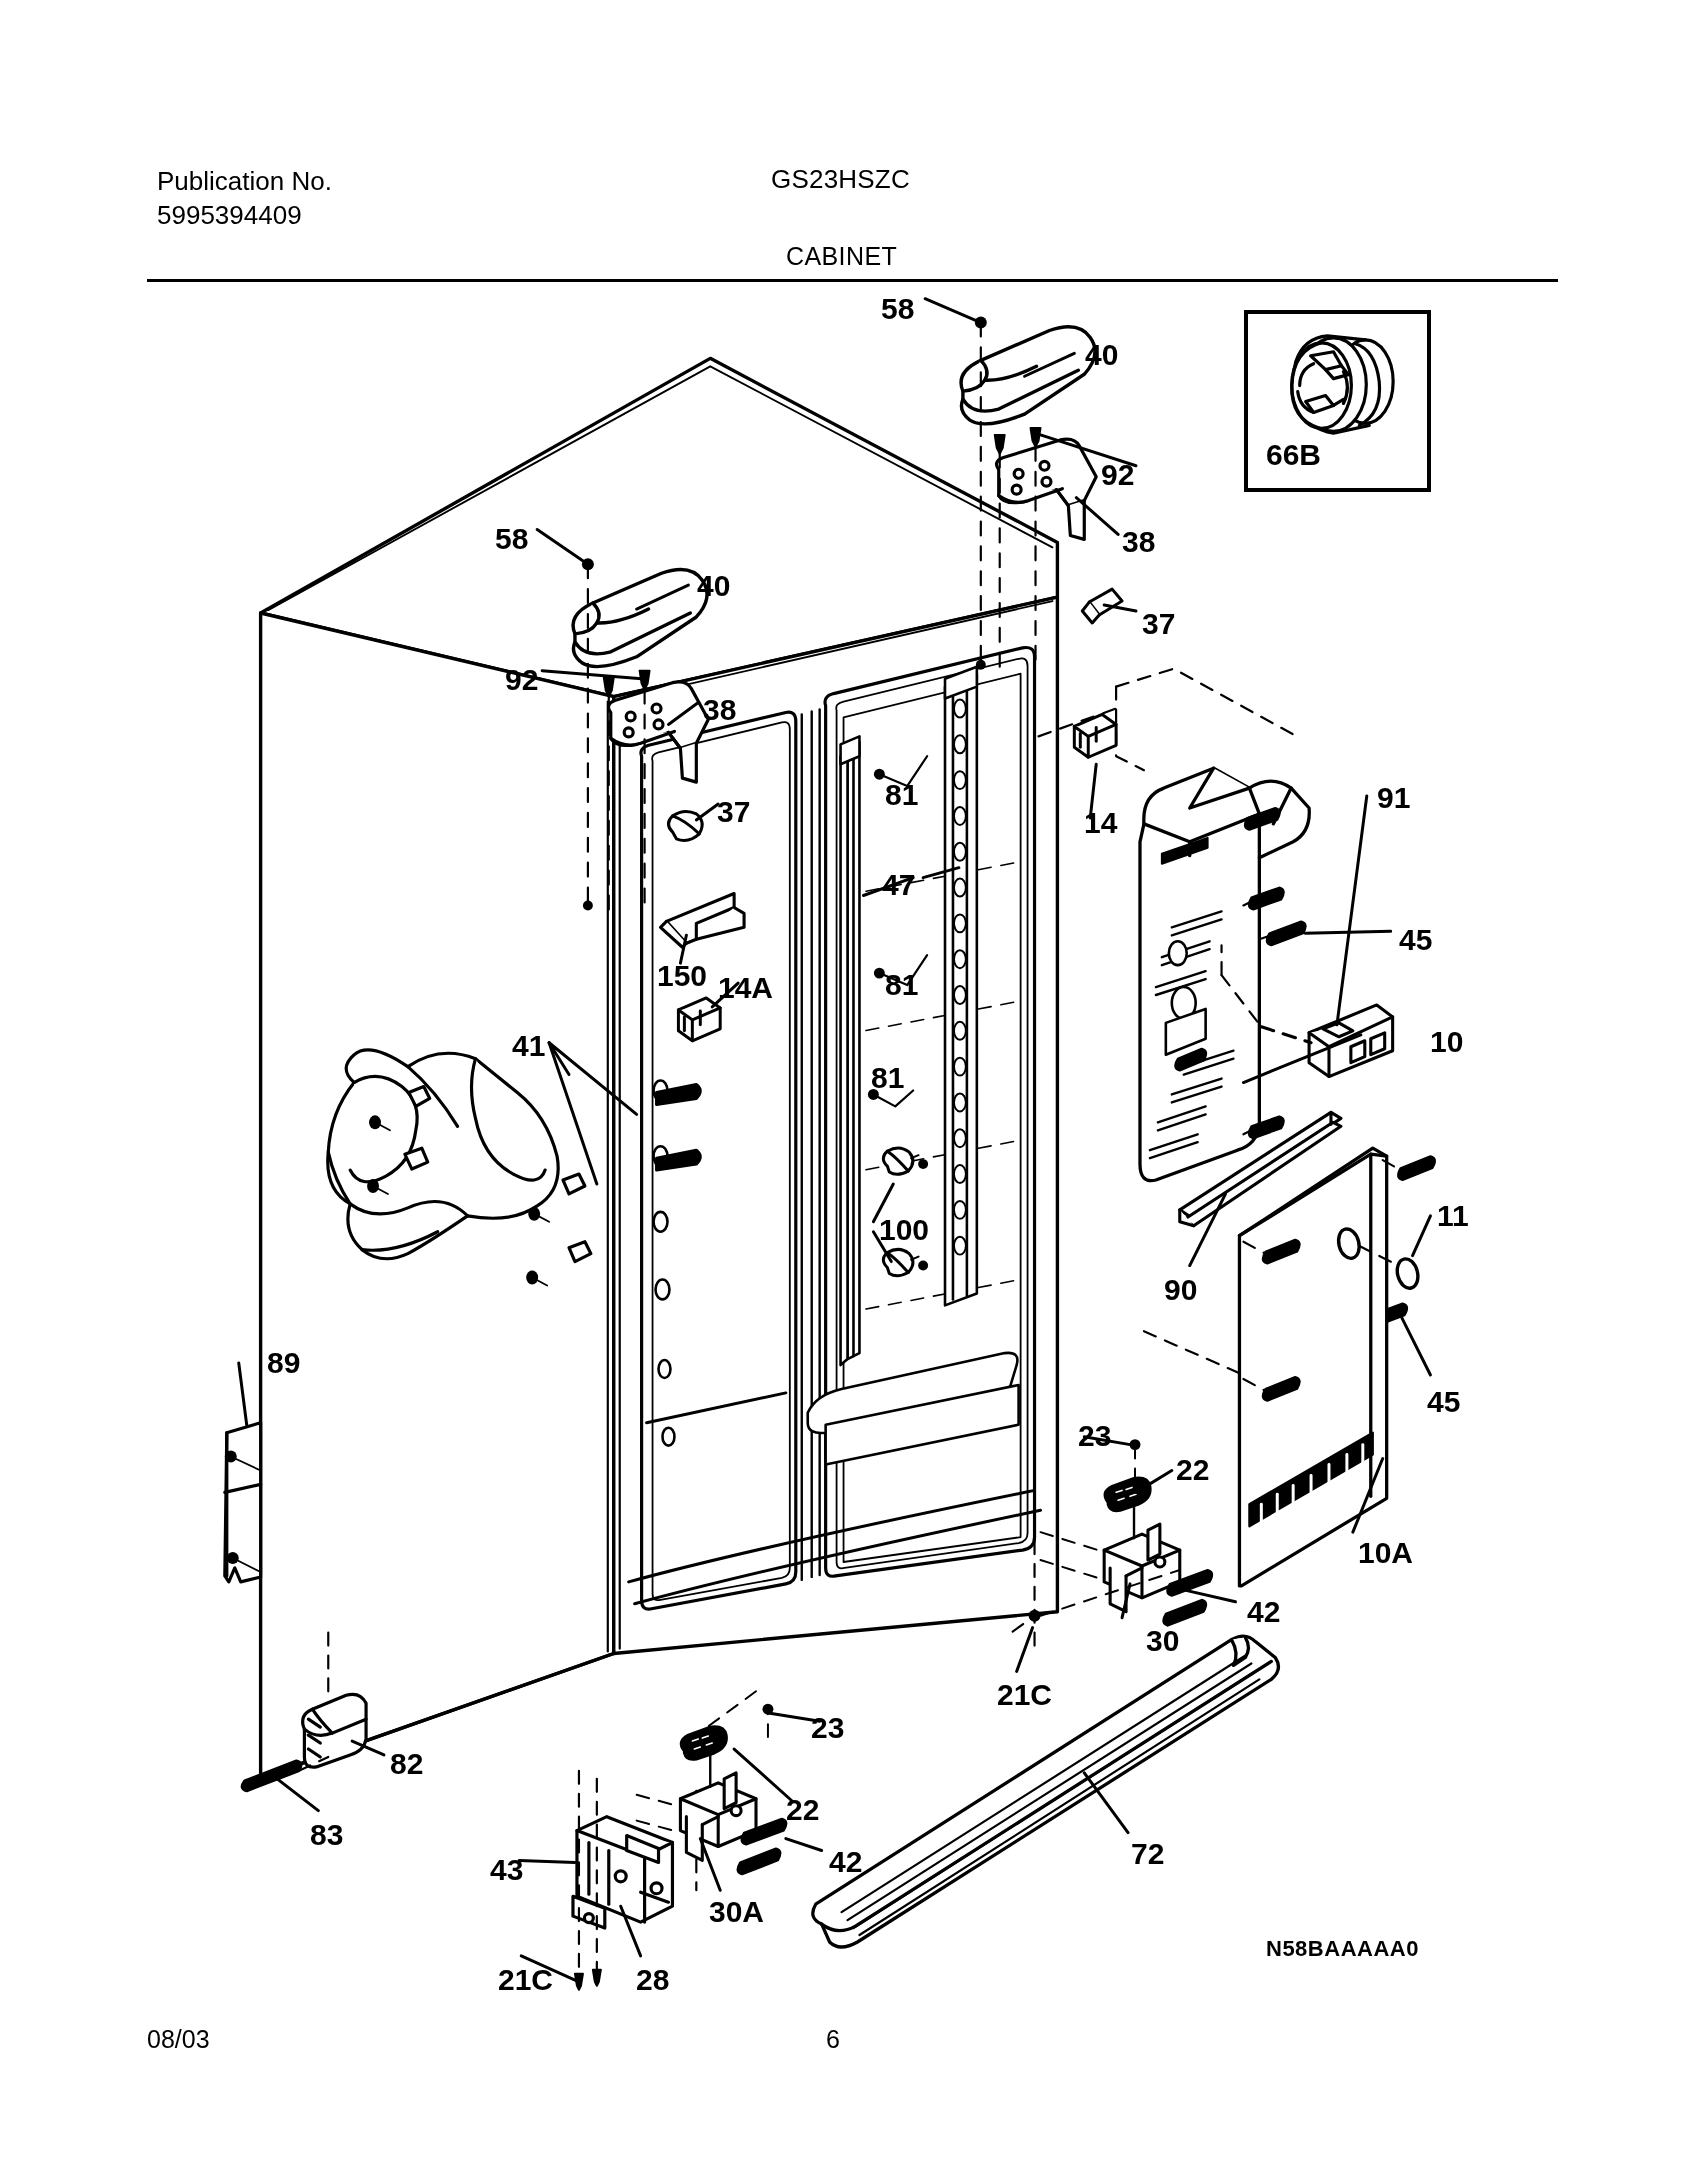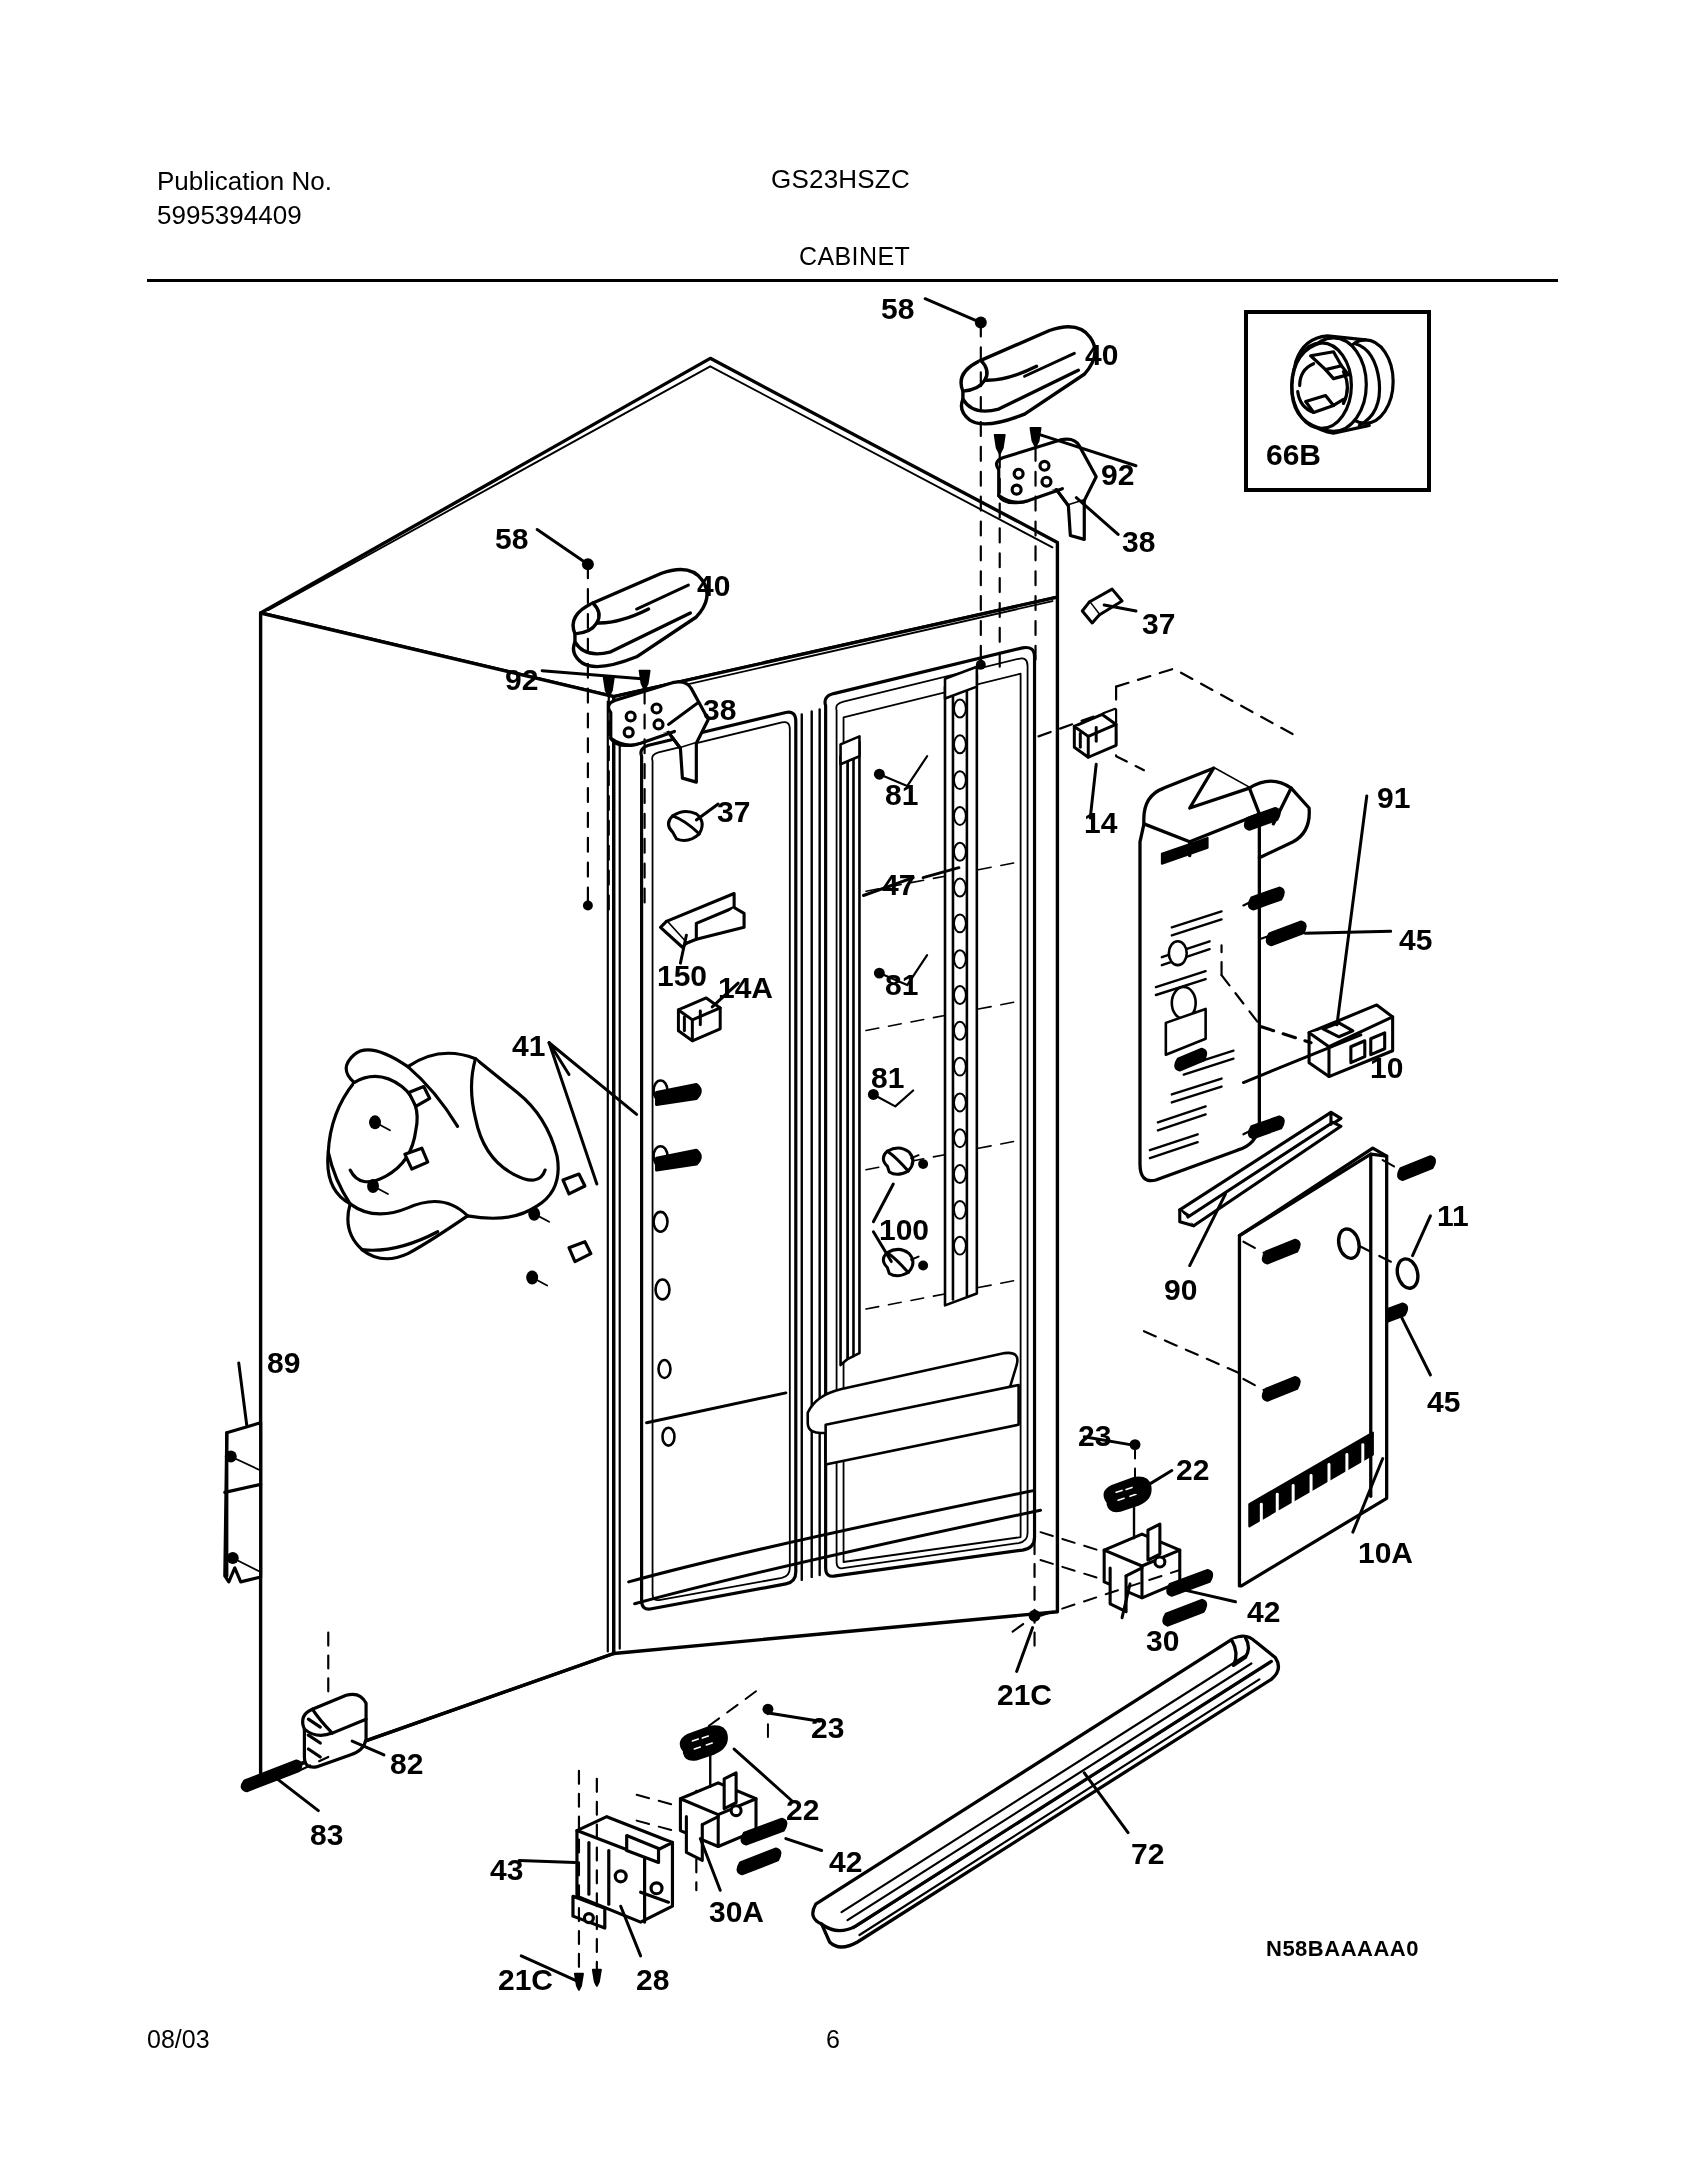--- a/index.html
+++ b/index.html
@@ -5,21 +5,21 @@
   html,body{margin:0;padding:0;background:#fff;}
   body{
     width:1704px;height:2178px;position:relative;overflow:hidden;
     font-family:"Liberation Sans","DejaVu Sans",sans-serif;
     color:#000;-webkit-font-smoothing:antialiased;
   }
   .abs{position:absolute;}
   
   #pub-block{left:157px;top:164px;font-size:26px;line-height:34px;font-weight:400;}
   #model-no{left:771px;top:164px;font-size:26px;letter-spacing:0.2px;}
-  #section-title{left:786px;top:242px;font-size:25px;letter-spacing:0.4px;margin-left:13px;}
+  #section-title{left:786px;top:242px;font-size:25px;letter-spacing:0.4px;}
   #header-rule{left:147px;top:279px;width:1411px;height:3px;background:#000;}
   
   #footer-date{left:147px;top:2025px;font-size:25px;}
   #footer-page{left:826px;top:2025px;font-size:25px;}
   #drawing-no{left:1266px;top:1936px;font-size:22px;font-weight:bold;letter-spacing:0.5px;}
   
   .lbl{
     font-size:30px;font-weight:bold;letter-spacing:0px;
     line-height:30px;white-space:nowrap;
   }
@@ -631,21 +631,21 @@
     <div class="abs lbl" style="left: 703px; top: 695px;">38</div>
     <div class="abs lbl" style="left: 717px; top: 797px;">37</div>
     <div class="abs lbl" style="left: 885px; top: 780px;">81</div>
     <div class="abs lbl" style="left: 1084px; top: 808px;">14</div>
     <div class="abs lbl" style="left: 1377px; top: 783px;">91</div>
     <div class="abs lbl" style="left: 882px; top: 870px;">47</div>
     <div class="abs lbl" style="left: 1399px; top: 925px;">45</div>
     <div class="abs lbl" style="left: 885px; top: 970px;">81</div>
     <div class="abs lbl" style="left: 657px; top: 961px;">150</div>
     <div class="abs lbl" style="left: 718px; top: 973px;">14A</div>
-    <div class="abs lbl" style="left: 1370px; top: 1027px; margin-top: 26px;">10</div>
+    <div class="abs lbl" style="left: 1430px; top: 1027px;">10</div>
     <div class="abs lbl" style="left: 871px; top: 1063px;">81</div>
     <div class="abs lbl" style="left: 512px; top: 1031px;">41</div>
     <div class="abs lbl" style="left: 839px; top: 1215px; padding-left: 40px;">100</div>
     <div class="abs lbl" style="left: 1437px; top: 1201px;">11</div>
     <div class="abs lbl" style="left: 1164px; top: 1275px;">90</div>
     <div class="abs lbl" style="left: 1427px; top: 1387px;">45</div>
     <div class="abs lbl" style="left: 223px; top: 1348px; margin-left: 44px;">89</div>
     <div class="abs lbl" style="left: 1078px; top: 1421px;">23</div>
     <div class="abs lbl" style="left: 1176px; top: 1455px;">22</div>
     <div class="abs lbl" style="left: 1358px; top: 1538px;">10A</div>

